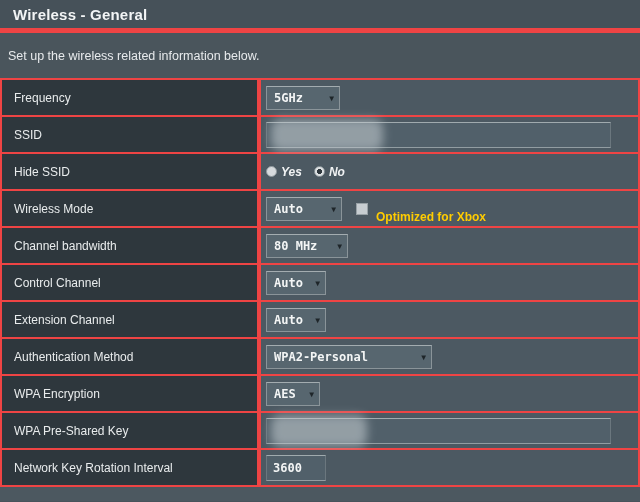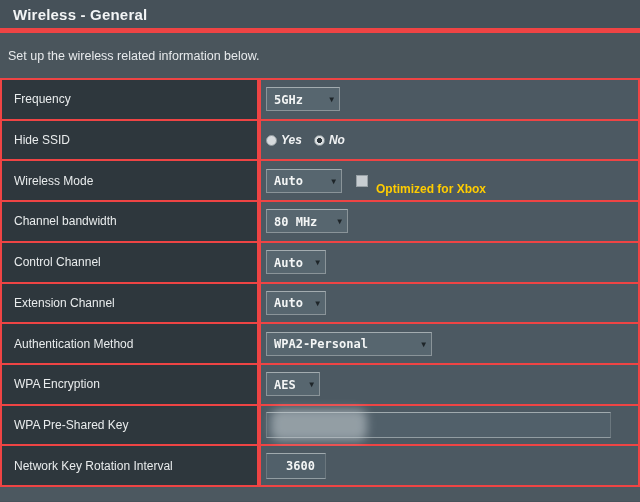--- a/index.html
+++ b/index.html
@@ -62,21 +62,21 @@
     border-top:1px solid #a0aaae; border-bottom:1px solid #929da2;
     display:flex; align-items:center; padding-left:6px;
     color:#f3f5f5; font-family:"DejaVu Sans Mono", monospace;
     font-size:12px; font-weight:bold;
   }
   .wide { width:345px; }
   .small { width:60px; }
   input.raw {
     width:100%; height:100%; background:transparent; border:none; outline:none;
     color:#f3f5f5; font-family:"DejaVu Sans Mono", monospace;
-    font-size:12px; font-weight:bold; padding:0;margin-left:13px;
+    font-size:12px; font-weight:bold; padding:0;
   }
   .redaction {
     position:absolute; left:4px; top:-4px; height:32px;
     background:#c9d1d5; opacity:.55; filter:blur(5px);
     border-radius:9px; pointer-events:none;
   }
   .blob-ssid { width:112px; }
   .blob-key  { width:96px; }
   
   .radio-group { display:flex; align-items:center; gap:12px; }
@@ -113,20 +113,28 @@
     <div class="row">
       <div class="cell-label">Frequency</div>
       <div class="cell-value">
         <div class="select w-freq">
           <span>5GHz</span>
           <span class="arrow">▼</span>
         </div>
       </div>
     </div>
 
+    <div class="row">
+      <div class="cell-label">SSID</div>
+      <div class="cell-value">
+        <div class="text-input wide">
+          <span class="redaction blob-ssid"></span>
+        </div>
+      </div>
+    </div>
 
     <div class="row">
       <div class="cell-label">Hide SSID</div>
       <div class="cell-value">
         <div class="radio-group">
           <span class="radio-opt">
             <span class="radio"></span>
             <span class="radio-label">Yes</span>
           </span>
           <span class="radio-opt">

